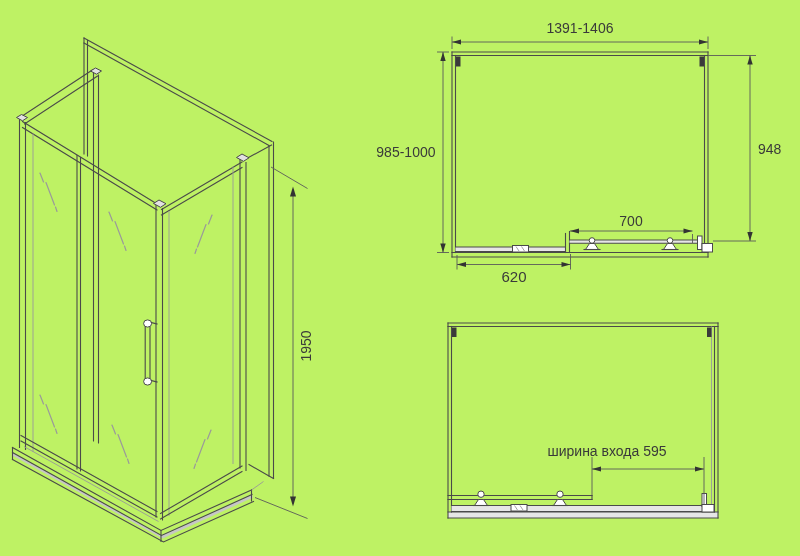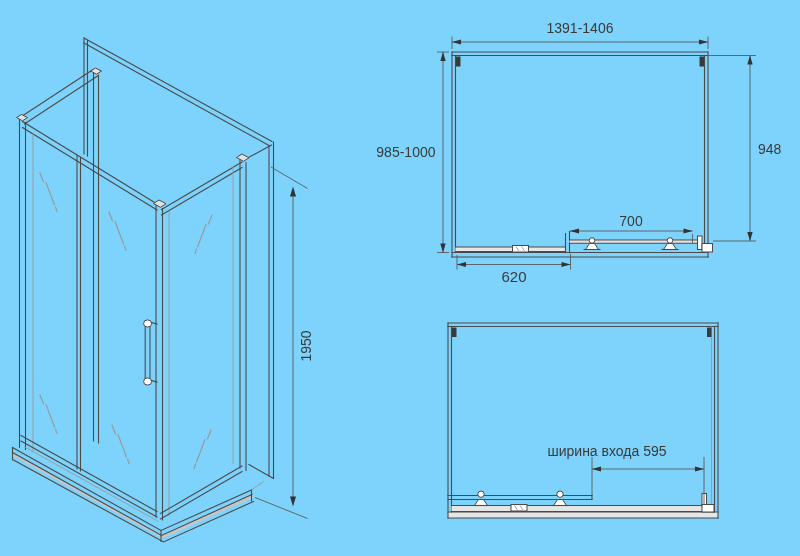--- a/index.html
+++ b/index.html
@@ -8,21 +8,21 @@
     background: #ffffff;
     width: 800px;
     height: 556px;
     overflow: hidden;
     font-family: "Liberation Sans", sans-serif;
   }
   .canvas {
     position: relative;
     width: 800px;
     height: 556px;
-    background: #7dd3fc;
+    background: #bef264;
   }
   svg { display: block; }
   .struct { stroke: #4a4a4a; stroke-width: 1.1; fill: none; stroke-linecap: square; }
   .lightline { stroke: #999999; stroke-width: 0.9; fill: none; }
   .dimline { stroke: #5a5a5a; stroke-width: 0.9; fill: none; }
   .arrow { fill: #333333; stroke: none; }
   .cap { fill: #e2e2e2; stroke: #4a4a4a; stroke-width: 1; }
   .bracket { fill: #3a3a3a; stroke: none; }
   .shade { fill: #c6c6c6; stroke: none; }
   .bandfill { fill: #e6e6e6; stroke: none; }

